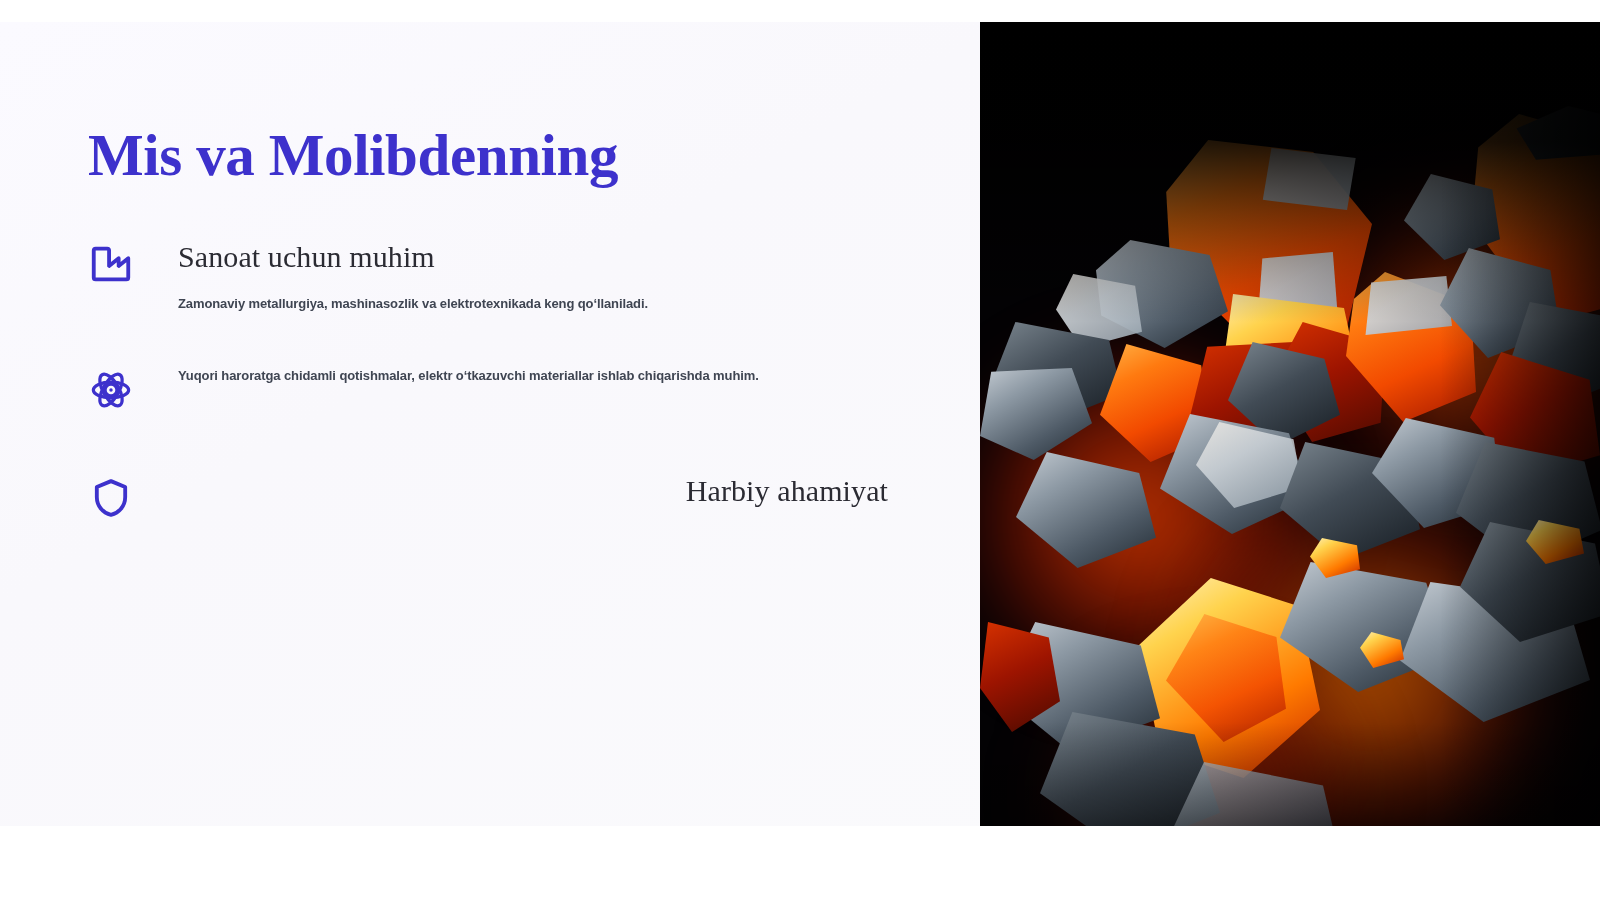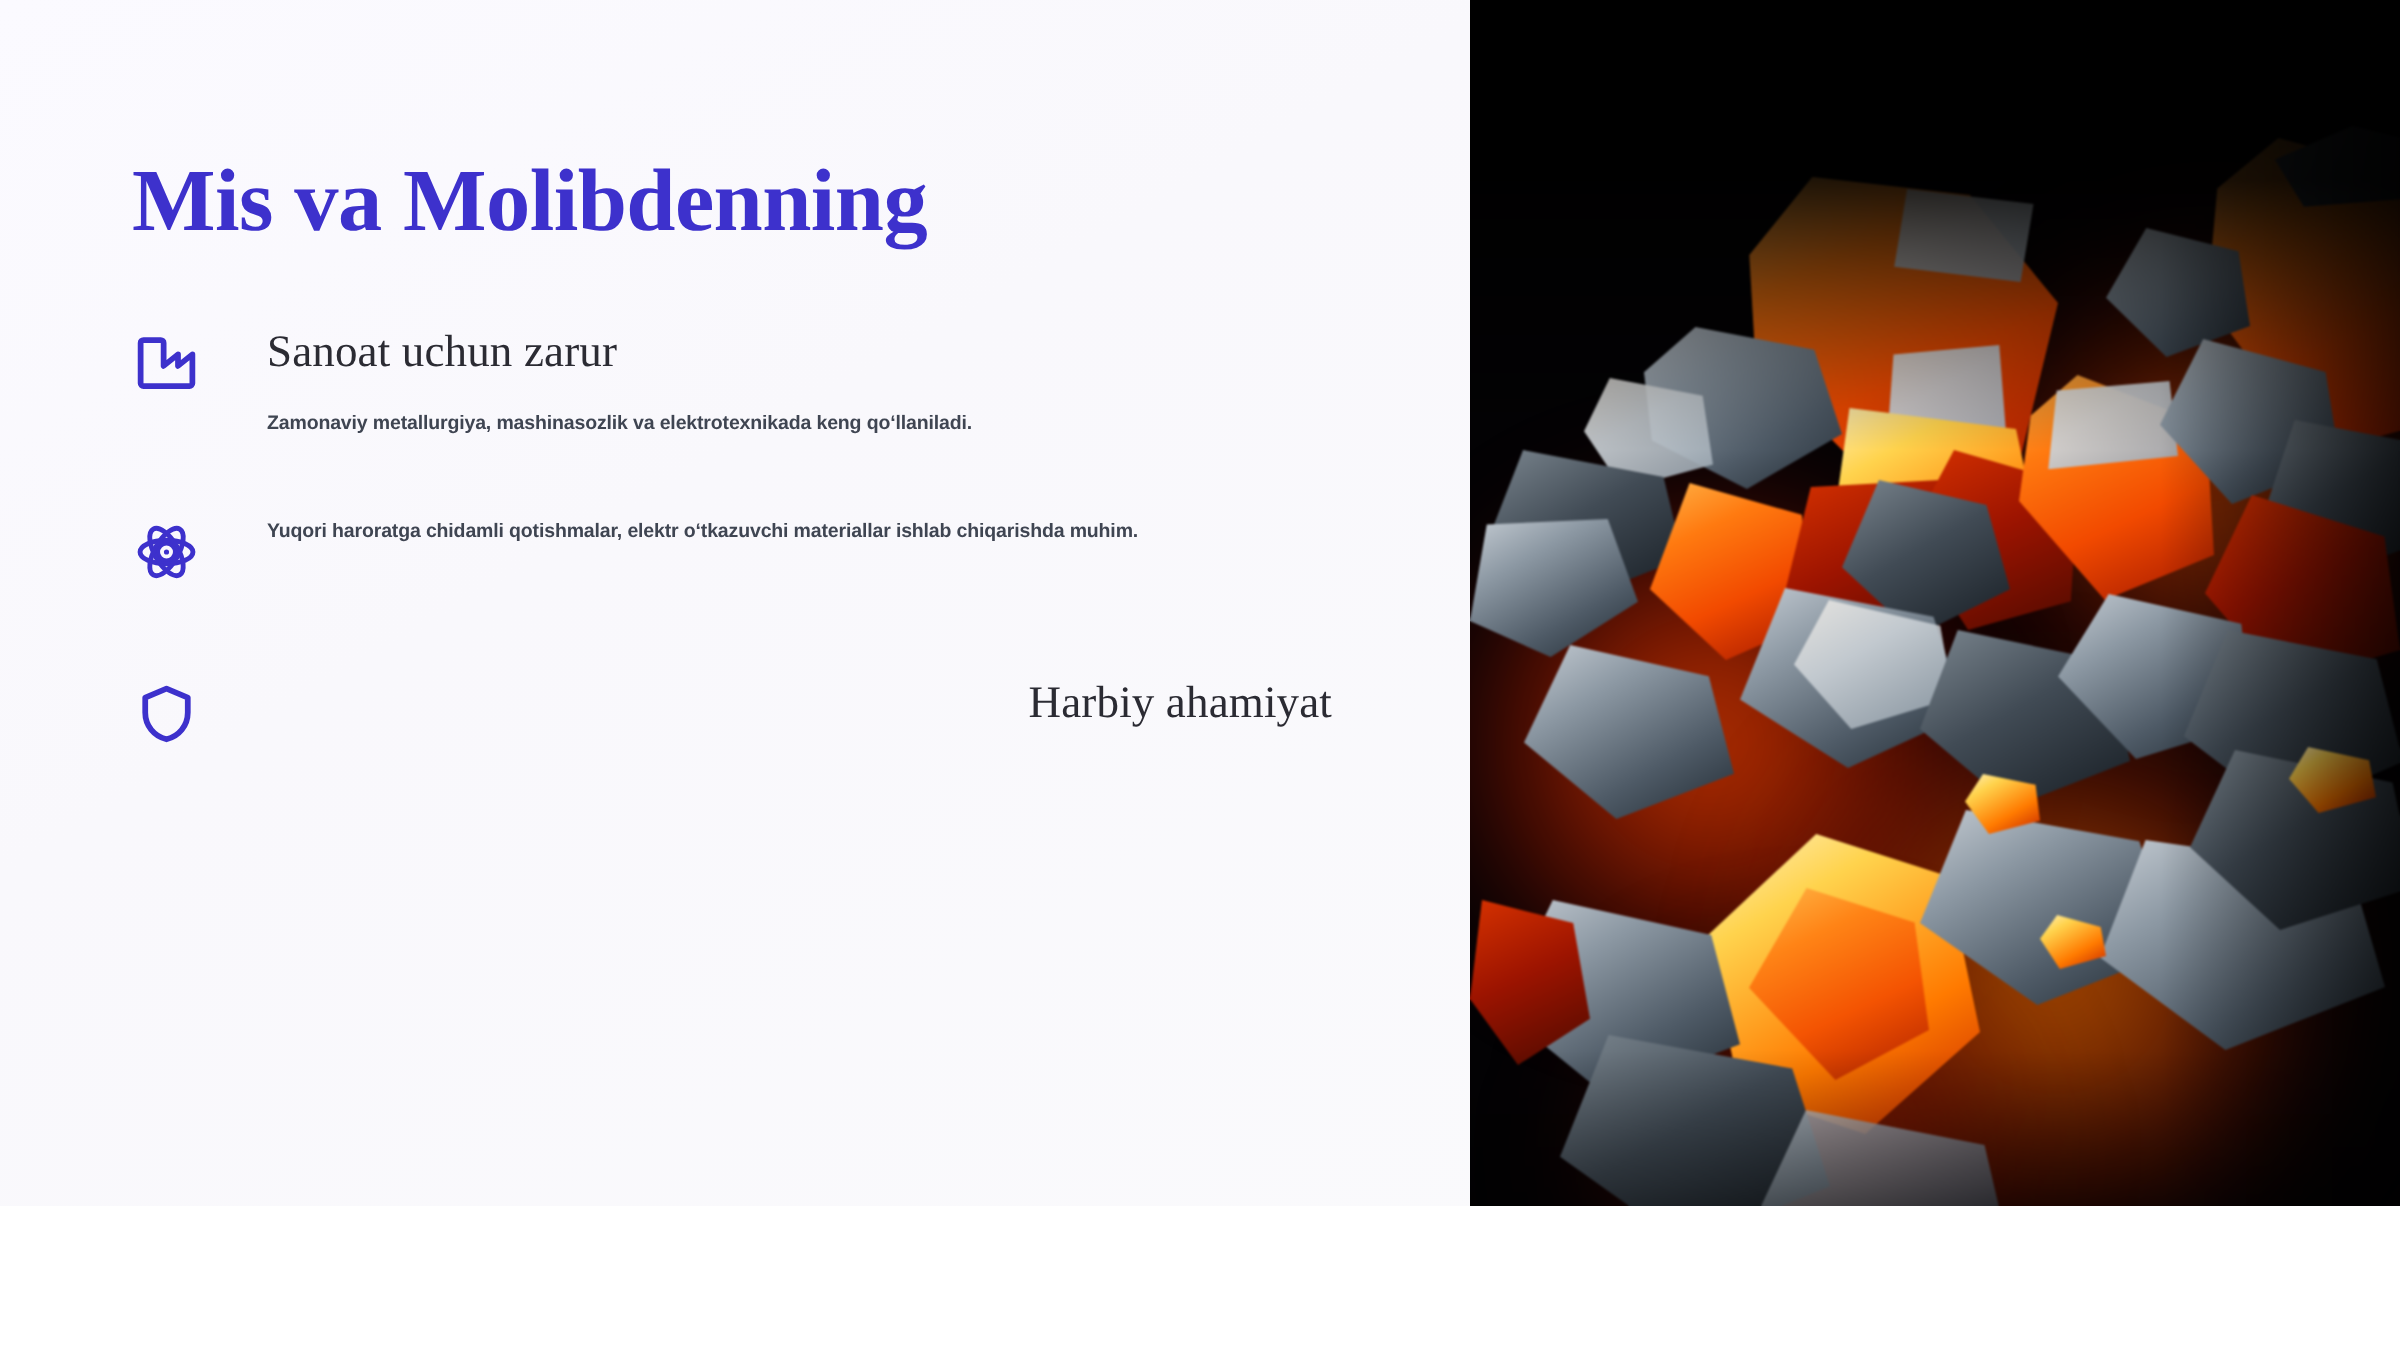--- a/index.html
+++ b/index.html
@@ -12,20 +12,21 @@
     overflow: hidden;
     font-family: "Liberation Sans", sans-serif;
     background: #ffffff;
   }
   .slide {
     position: relative;
     width: 1600px;
     height: 804px;
     display: flex;
     overflow: hidden;
+    margin-top: 22px;
   }
 
   
   .left-panel {
     position: relative;
     width: 980px;
     height: 900px;
     background: linear-gradient(150deg, #fbfaff 0%, #f9f8fc 40%, #fafafc 100%);
     box-sizing: border-box;
     padding: 96px 0 0 88px;
@@ -200,21 +201,21 @@
 
     <div class="features">
 
       <div class="feature feature-1">
         <div class="feature-icon">
           <svg viewBox="0 0 24 24" fill="none" stroke="#3d31cc" stroke-width="2" stroke-linecap="round" stroke-linejoin="round" aria-hidden="true">
             <path d="M4 20h16a1 1 0 0 0 1-1V9l-5 4V9l-5 4V5a1 1 0 0 0-1-1H4a1 1 0 0 0-1 1v14a1 1 0 0 0 1 1z"></path>
           </svg>
         </div>
         <div class="feature-body">
-          <div class="feature-title">Sanoat uchun zarur</div>
+          <div class="feature-title">Sanoat uchun muhim</div>
           <p class="feature-desc">Zamonaviy metallurgiya, mashinasozlik va elektrotexnikada keng qo‘llaniladi.</p>
         </div>
       </div>
 
       <div class="feature feature-2">
         <div class="feature-icon">
           <svg viewBox="0 0 24 24" fill="none" stroke="#3d31cc" stroke-width="1.7" stroke-linecap="round" stroke-linejoin="round" aria-hidden="true">
             <circle cx="12" cy="12" r="3.1"></circle>
             <circle cx="12" cy="12" r="0.9" fill="#3d31cc" stroke="none"></circle>
             <ellipse cx="12" cy="12" rx="9.2" ry="4.1"></ellipse>

